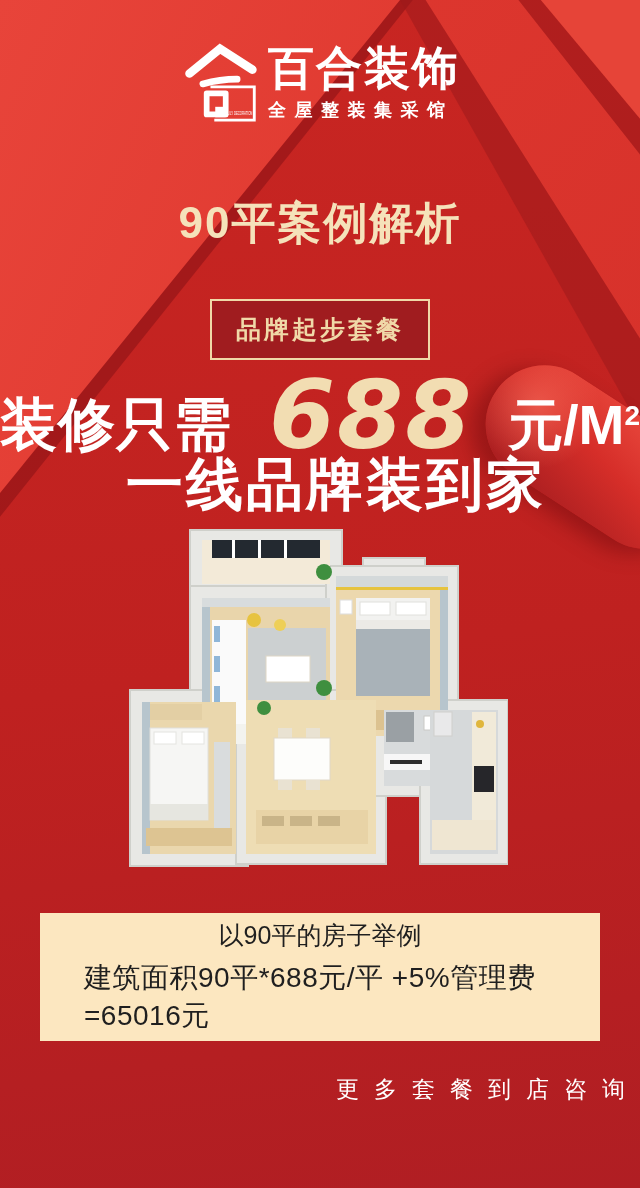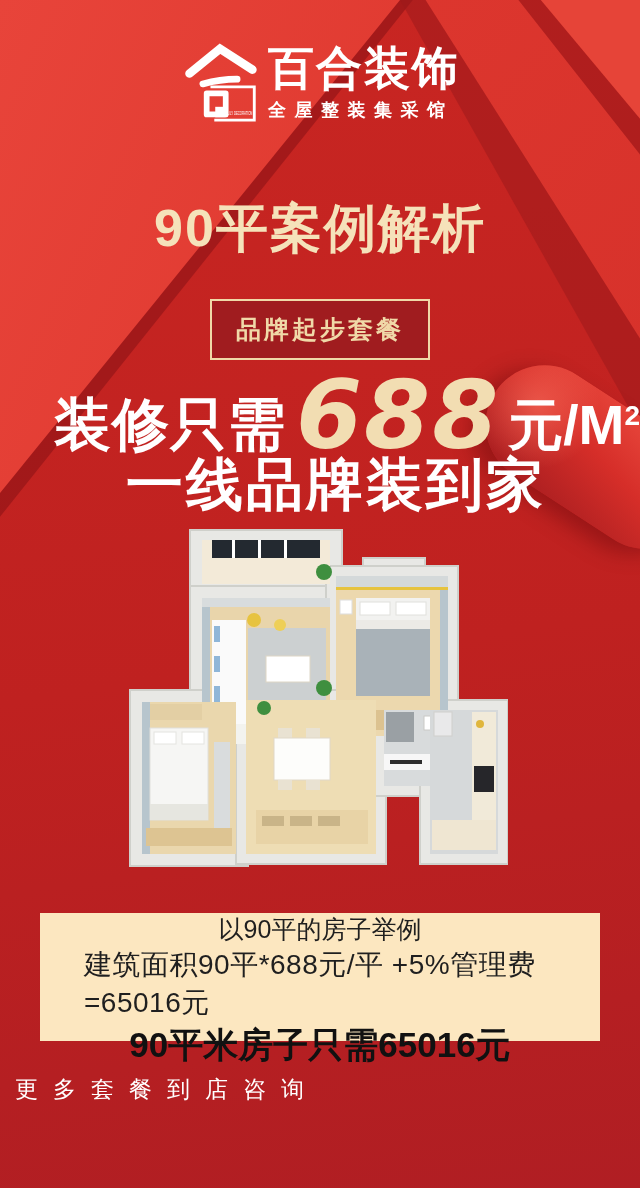--- a/index.html
+++ b/index.html
@@ -26,45 +26,45 @@
     box-shadow:-10px 12px 20px rgba(80,0,5,.35);
   }
   
   .logo-row{top:40px;left:0;width:640px;display:flex;justify-content:center;align-items:center;gap:8px;}
   .logo-icon{width:80px;height:86px;flex:0 0 auto;}
   .brand-col{display:flex;flex-direction:column;align-items:flex-start;}
   .brand-name{color:#fff;font-size:46px;font-weight:900;letter-spacing:2px;line-height:1.05;}
   .brand-tagline{color:#fff;font-size:18px;font-weight:600;letter-spacing:8.5px;margin-top:5px;}
   
   .page-title{top:194px;left:0;width:640px;text-align:center;color:#f5e2ba;
-    font-size:52px;font-weight:900;letter-spacing:2px;}
+    font-size:44px;font-weight:900;letter-spacing:2px;}
   .badge-wrap{top:299px;left:0;width:640px;display:flex;justify-content:center;}
   .badge{border:2px solid #f0d9a8;background:#a01c1f;color:#f0d9a8;
     font-size:25px;font-weight:800;letter-spacing:3px;padding:12px 24px;}
-  .offer-line{top:356px;left:0;width:640px;display:flex;justify-content:flex-end;
+  .offer-line{top:356px;left:0;width:640px;display:flex;justify-content:space-between;
     align-items:baseline;color:#fff;white-space:nowrap;}
   .offer-prefix{font-size:57px;font-weight:900;letter-spacing:1px;}
   .offer-price{font-size:95px;font-weight:700;font-style:italic;color:#f2ddb2;
     font-family:"DejaVu Sans",sans-serif;margin:0 8px 4px 10px;letter-spacing:2px;
     position:relative;top:4px;}
   .offer-unit{font-size:55px;font-weight:900;}
   .offer-unit sup{font-size:28px;font-weight:900;}
   .offer-tagline{top:447px;left:0;width:640px;text-align:center;color:#fff;
     font-size:57px;font-weight:900;letter-spacing:3px;padding-left:16px;}
   
   .floorplan{top:528px;left:128px;}
   
   .panel{top:913px;left:40px;width:560px;height:128px;background:#fce7c0;
     display:flex;flex-direction:column;justify-content:space-evenly;align-items:center;
     color:#1f1f1f;}
   .panel-l1{font-size:25px;font-weight:400;}
   .panel-l2{font-size:28px;font-weight:400;letter-spacing:.5px;padding-left:44px;}
   .panel-l3{font-size:35px;font-weight:800;color:#111;}
   
-  .footer-cta{top:1074px;left:0;width:640px;text-align:left;color:#fff;
+  .footer-cta{top:1074px;left:0;width:640px;text-align:right;color:#fff;
     font-size:23px;font-weight:400;letter-spacing:15px;text-indent:15px;}
 </style>
 </head>
 <body>
 
 <div class="poster">
 
   <div class="abs fold-tl-shadow"></div>
   <div class="abs fold-tl"></div>
   <div class="abs ribbon-dark"></div>
@@ -193,18 +193,17 @@
       <rect x="344" y="184" width="24" height="138" fill="#f1ead9"></rect>
       <rect x="346" y="238" width="20" height="26" fill="#26262a"></rect>
       <circle cx="352" cy="196" r="4" fill="#e0b63c"></circle>
       <rect x="304" y="292" width="64" height="30" fill="#efe6d2"></rect>
     </g>
   </svg>
 
   <div class="abs panel">
     <div class="panel-l1">以90平的房子举例</div>
     <div class="panel-l2">建筑面积90平*688元/平 +5%管理费=65016元</div>
-    <div class="panel-l3">90平米房子只需65016元</div>
   </div>
 
   <div class="abs footer-cta">更多套餐到店咨询</div>
 
 </div>
 
 </body></html>

